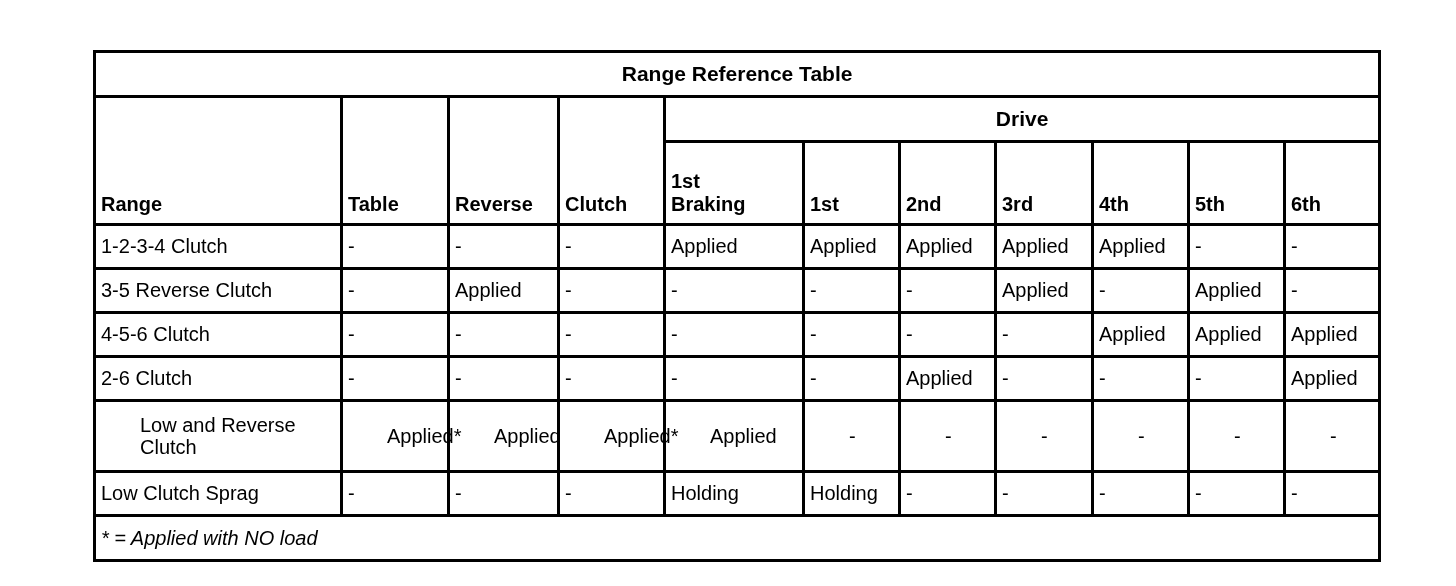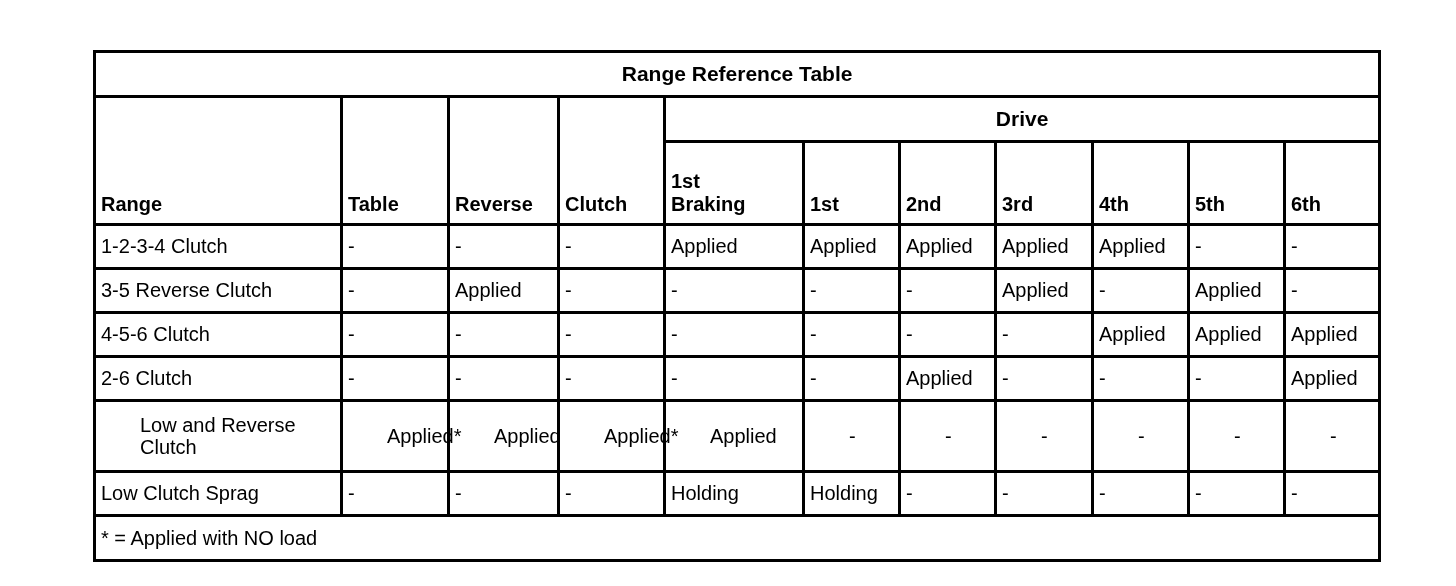--- a/index.html
+++ b/index.html
@@ -108,20 +108,21 @@
 
   .rowlabel {
     text-align: left;
     margin-left: 20px;
   }
 
   .footnote-cell {
     text-align: left !important;
     font-size: 20px !important;
     height: 42px;
+    font-style: italic;
   }
 
   
 </style>
 </head>
 <body>
 
 <div id="page">
 
   <div id="range-table-wrap">

